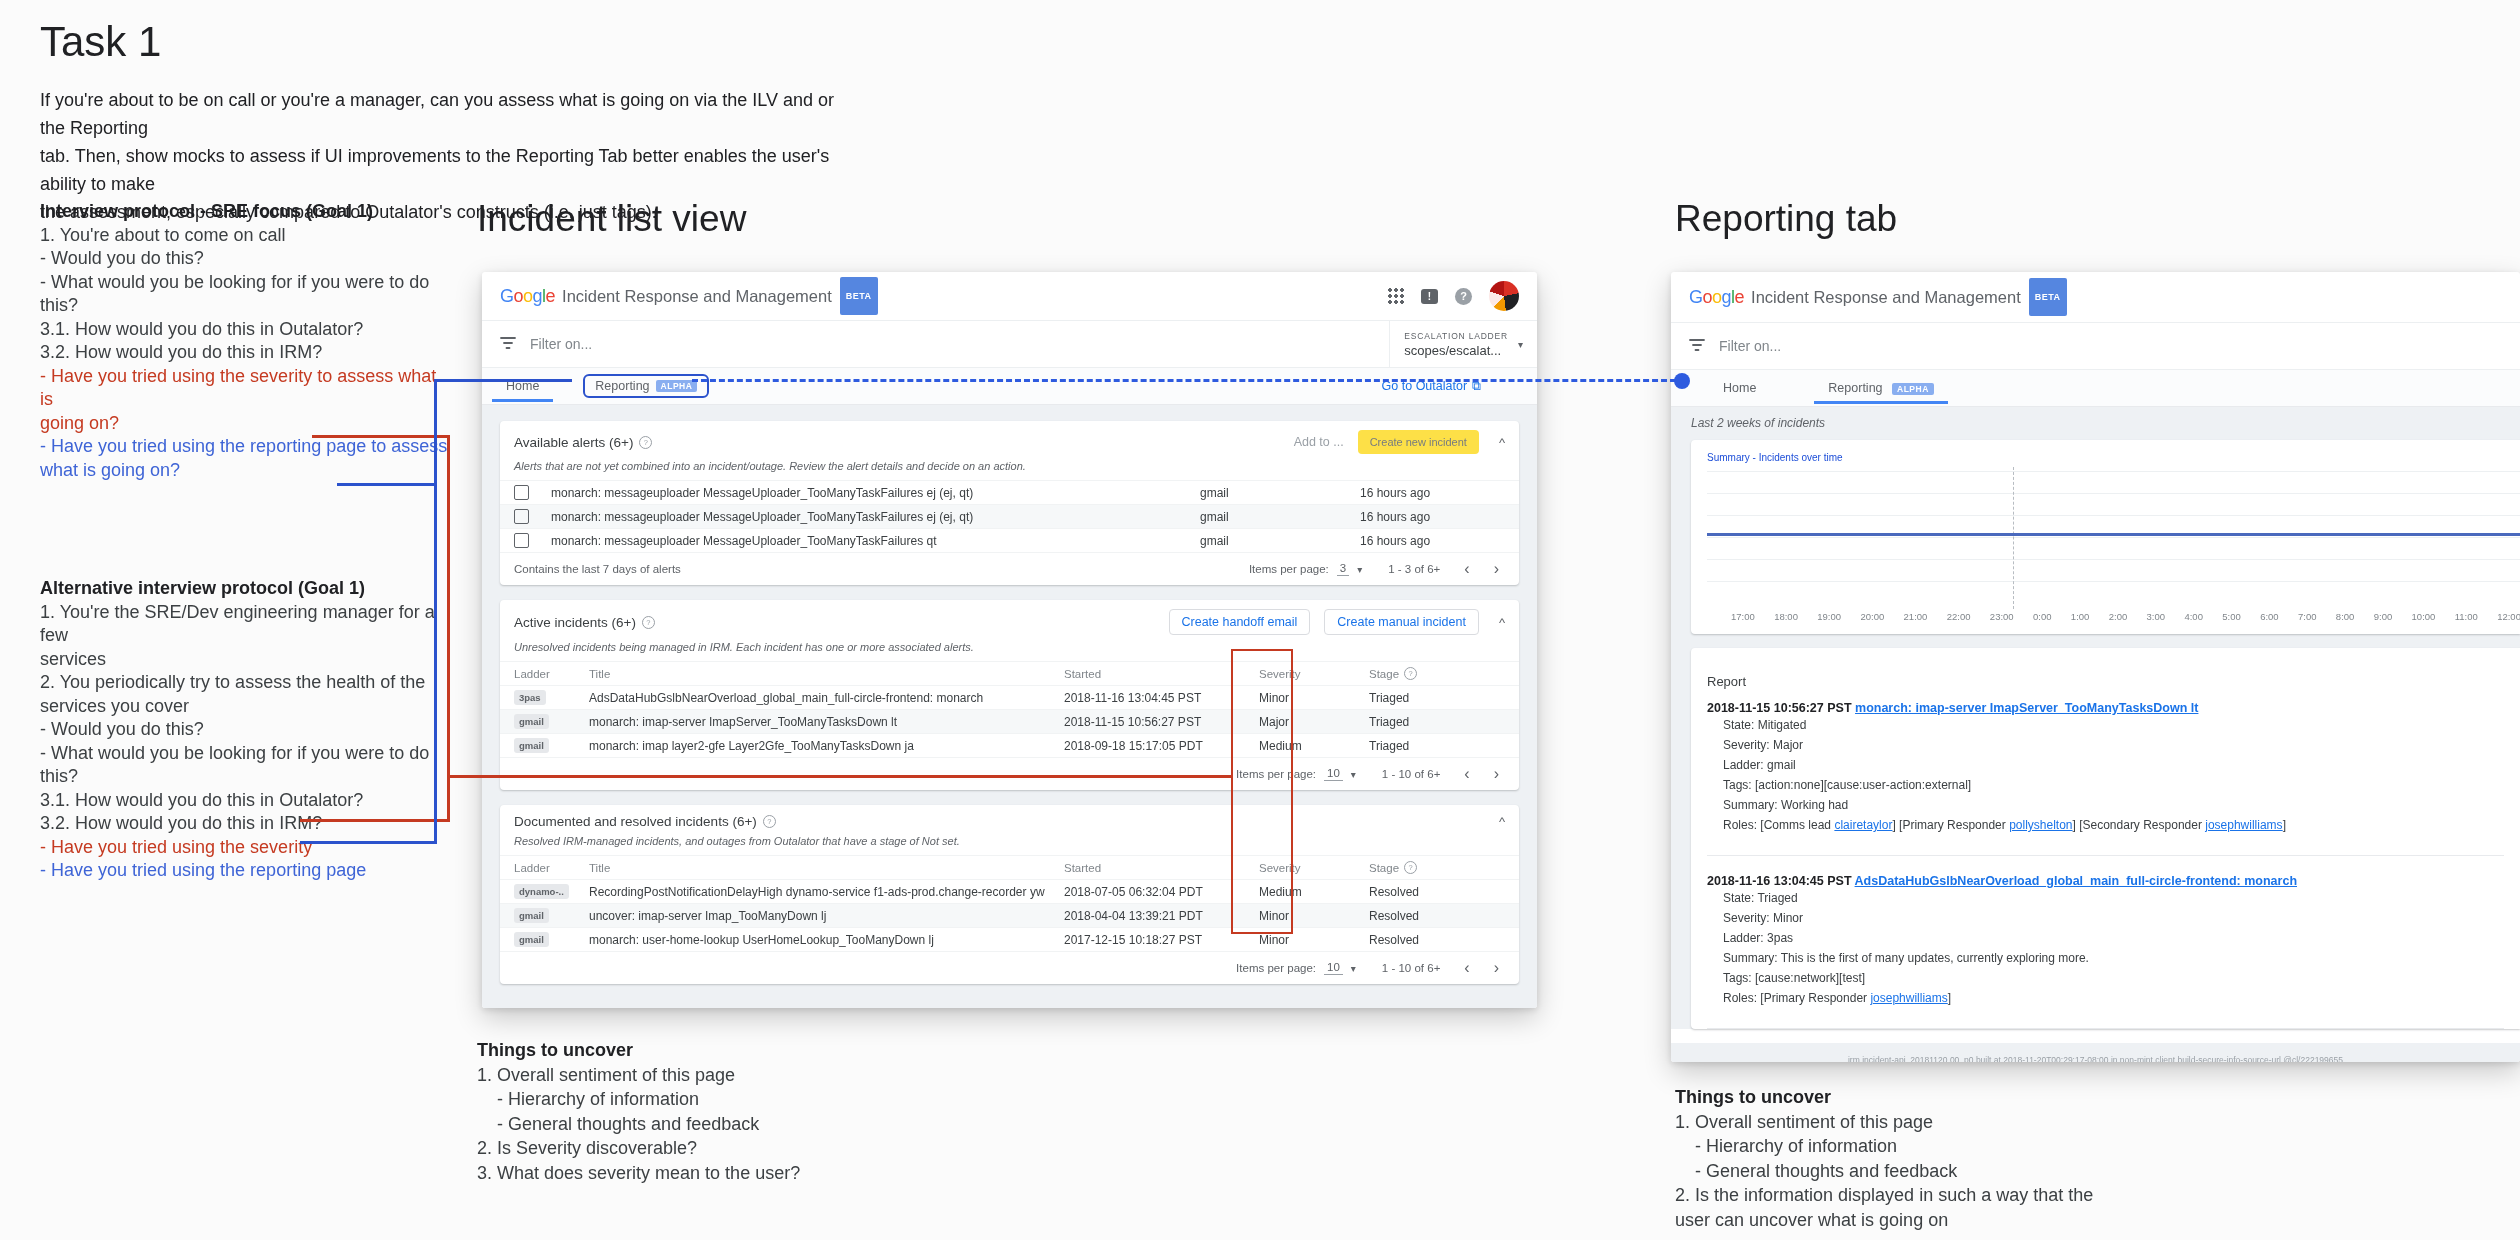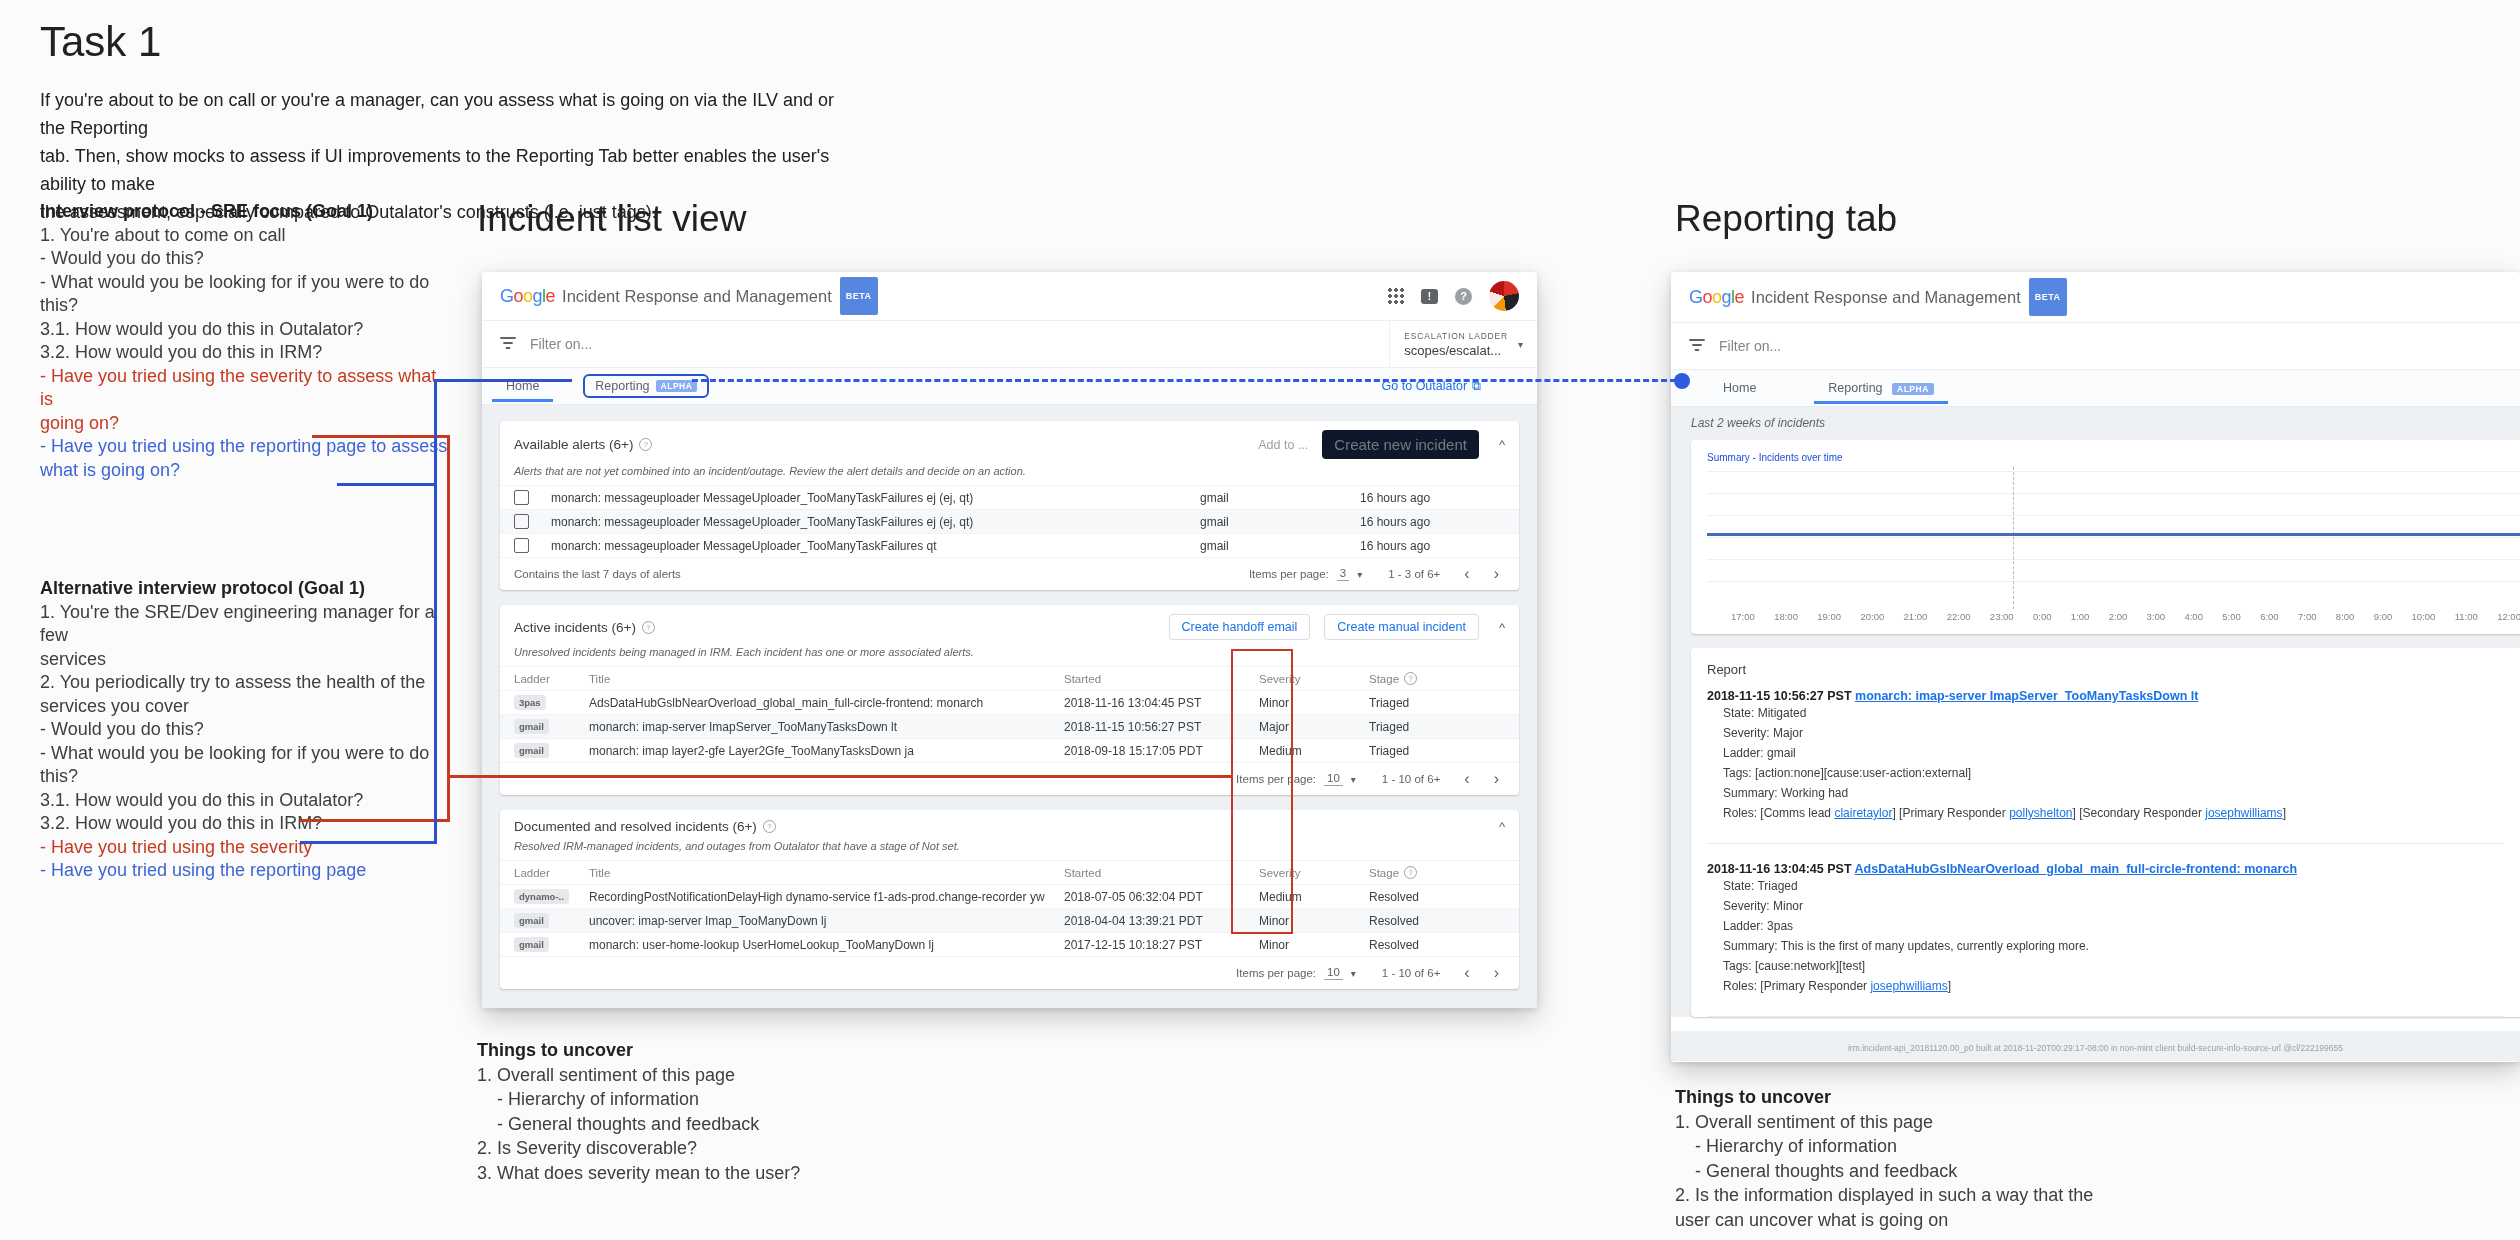--- a/index.html
+++ b/index.html
@@ -76,21 +76,21 @@
   .build-footer{font-size:8.5px;color:#9aa0a6;text-align:center;padding:12px 0 8px;background:#eef1f4;}
 
   
   .sec-card{background:#fff;border-radius:4px;box-shadow:0 1px 2px rgba(60,64,67,.28);margin-bottom:15px;}
   .sec-head{display:flex;align-items:center;padding:9px 14px 6px;gap:6px;}
   .sec-title{font-size:13.5px;color:#3c4043;}
   .qicon{width:11px;height:11px;border:1px solid #9aa0a6;border-radius:50%;color:#9aa0a6;font-size:7.5px;
     display:inline-flex;align-items:center;justify-content:center;flex:none;}
   .sec-actions{margin-left:auto;display:flex;align-items:center;gap:14px;}
   .addto{font-size:12.5px;color:#9aa0a6;}
-  .btn-gray{background:#0f172a;color:#767b80;border:none;font-size:15px;padding:6px 12px;border-radius:4px;
+  .btn-gray{background:#fde047;color:#767b80;border:none;font-size:11px;padding:6px 12px;border-radius:4px;
     font-family:inherit;}
   .btn-blue{background:#fff;color:#1a73e8;border:1px solid #dadce0;font-size:12.5px;padding:5px 12px;
     border-radius:4px;font-family:inherit;}
   .collapse{font-size:13px;color:#5f6368;margin-left:6px;}
   .sec-desc{font-size:11px;font-style:italic;color:#5f6368;padding:0 14px 8px;border-bottom:1px solid #f1f3f4;}
   .tr{display:flex;align-items:center;min-height:23px;padding:0 14px;border-bottom:1px solid #f1f3f4;}
   .tr.th{color:#80868b;font-size:11.5px;}
   .tr:not(.th){font-size:12px;color:#3c4043;}
   .rows .tr:nth-child(2){background:#f6f8f9;}
   .cb{width:13px;height:13px;border:1.5px solid #5f6368;border-radius:2px;flex:none;margin-right:22px;}
@@ -116,21 +116,21 @@
   .rep-content{background:#eef1f4;padding:6px 0 0 20px;}
   .rep-sec{background:#fff;border-radius:4px 0 0 4px;box-shadow:0 1px 2px rgba(60,64,67,.28);
     margin-bottom:14px;width:829px;}
   .sum-title{font-size:10px;color:#1d4ed8;padding:12px 16px 8px;}
   .chart{position:relative;height:132px;margin:0 0 0 16px;
     background:repeating-linear-gradient(to bottom,#edf0f2 0 1px,transparent 1px 22px);}
   .flatline{position:absolute;left:0;right:0;top:62px;height:3px;background:#4a69bd;}
   .vdash{position:absolute;left:306px;top:-4px;bottom:-6px;border-left:1px dashed #b7bcc2;}
   .ticks{display:flex;justify-content:space-between;padding:8px 8px 12px 40px;width:790px;
     font-size:9.5px;color:#80868b;}
-  .report-title{font-size:13px;color:#3c4043;padding:14px 16px 4px;}
+  .report-title{font-size:13px;color:#3c4043;padding:26px 16px 4px;}
   .entry{padding:8px 16px 10px;}
   .entry-head{font-size:12.5px;font-weight:bold;color:#202124;}
   .entry-head a{font-weight:bold;color:#1a73e8;text-decoration:underline;}
   .edetail{font-size:12px;color:#3c4043;line-height:20px;padding-left:16px;white-space:pre-wrap;}
   .eroles{font-size:12px;color:#3c4043;line-height:20px;padding-left:16px;}
   .eroles span[data-link="true"]{color:#1a73e8;text-decoration:underline;}
   .e-div{border-top:1px solid #e8eaed;margin:10px 16px;}
 
   
   .overlay{position:absolute;inset:0;pointer-events:none;z-index:50;}

